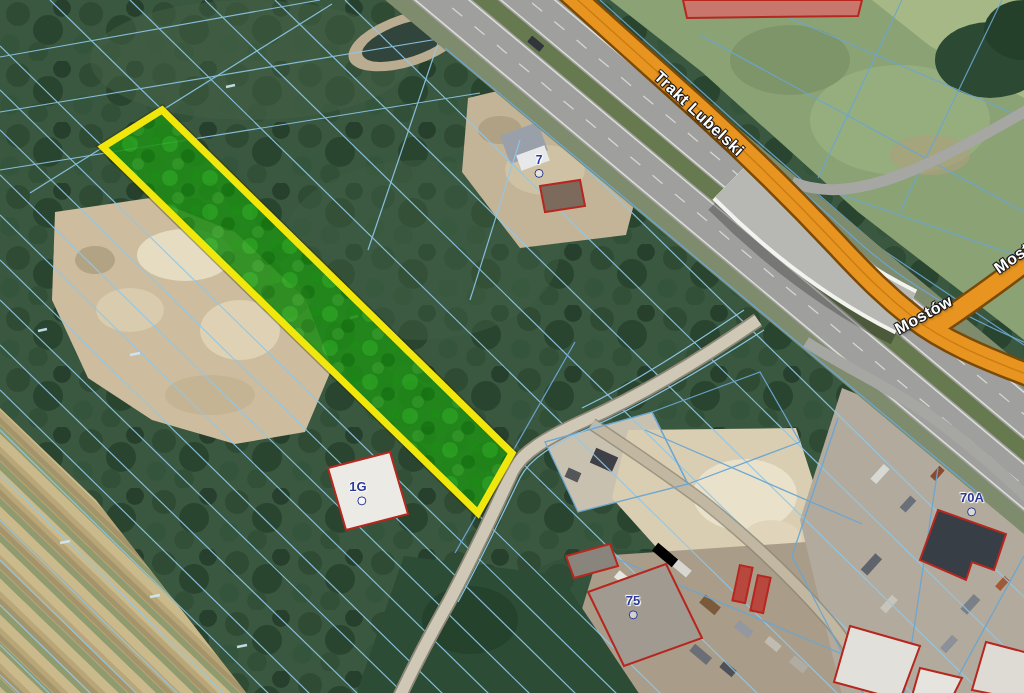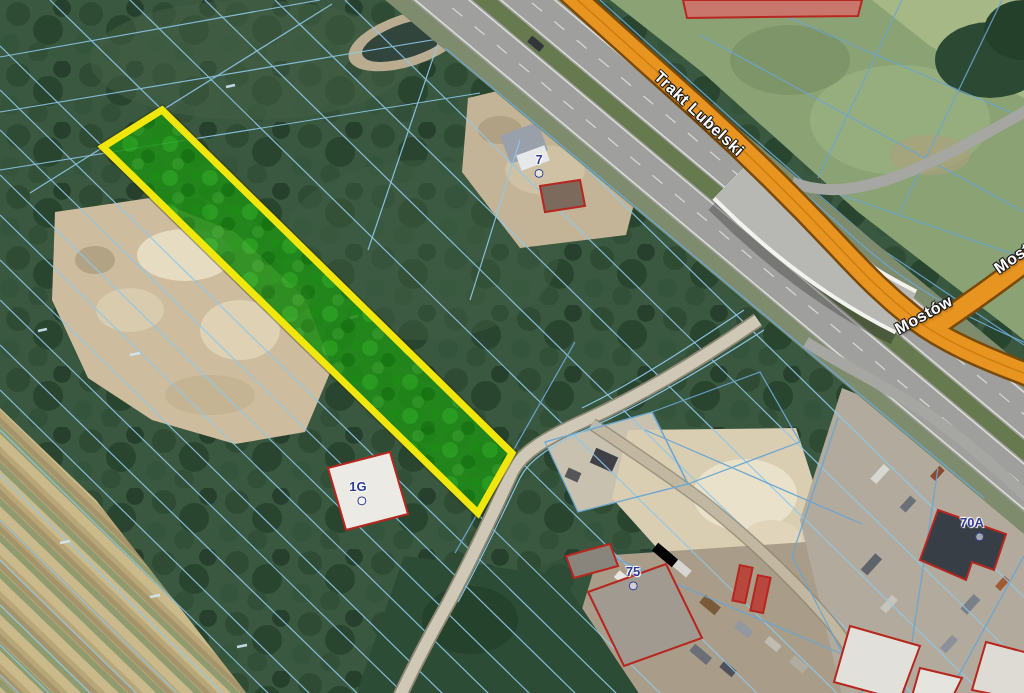--- a/index.html
+++ b/index.html
@@ -25,22 +25,22 @@
   .addr-label .ring{
     width:7px;height:7px;margin-top:2px;border-radius:50%;
     border:1.6px solid var(--address-label,#2b3a96);
     background:rgba(255,255,255,.55);
   }
   #lbl-trakt  {left:699px;top:114px;transform:translate(-50%,-50%) rotate(43deg);}
   #lbl-mostow {left:924px;top:315px;transform:translate(-50%,-50%) rotate(-29deg);}
   #lbl-mostow2{left:1022px;top:252px;transform:translate(-50%,-50%) rotate(-35deg);}
   #lbl-7  {left:539px;top:166px;font-size:12px;}
   #lbl-1g {left:358px;top:493px;align-items:flex-end;}
-  #lbl-75 {left:633px;top:578px;}
-  #lbl-70a{left:972px;top:529px;align-items:flex-end;}
+  #lbl-75 {left:633px;top:607px;}
+  #lbl-70a{left:972px;top:504px;}
 </style>
 </head>
 <body>
 
 <div id="map-canvas">
 <svg width="1024" height="693" viewBox="0 0 1024 693">
   <defs>
     <pattern id="treetex" width="73" height="61" patternUnits="userSpaceOnUse">
       <circle cx="18" cy="14" r="12" fill="#2a452f" fill-opacity=".8"></circle>
       <circle cx="48" cy="30" r="15" fill="#223c28" fill-opacity=".8"></circle>

